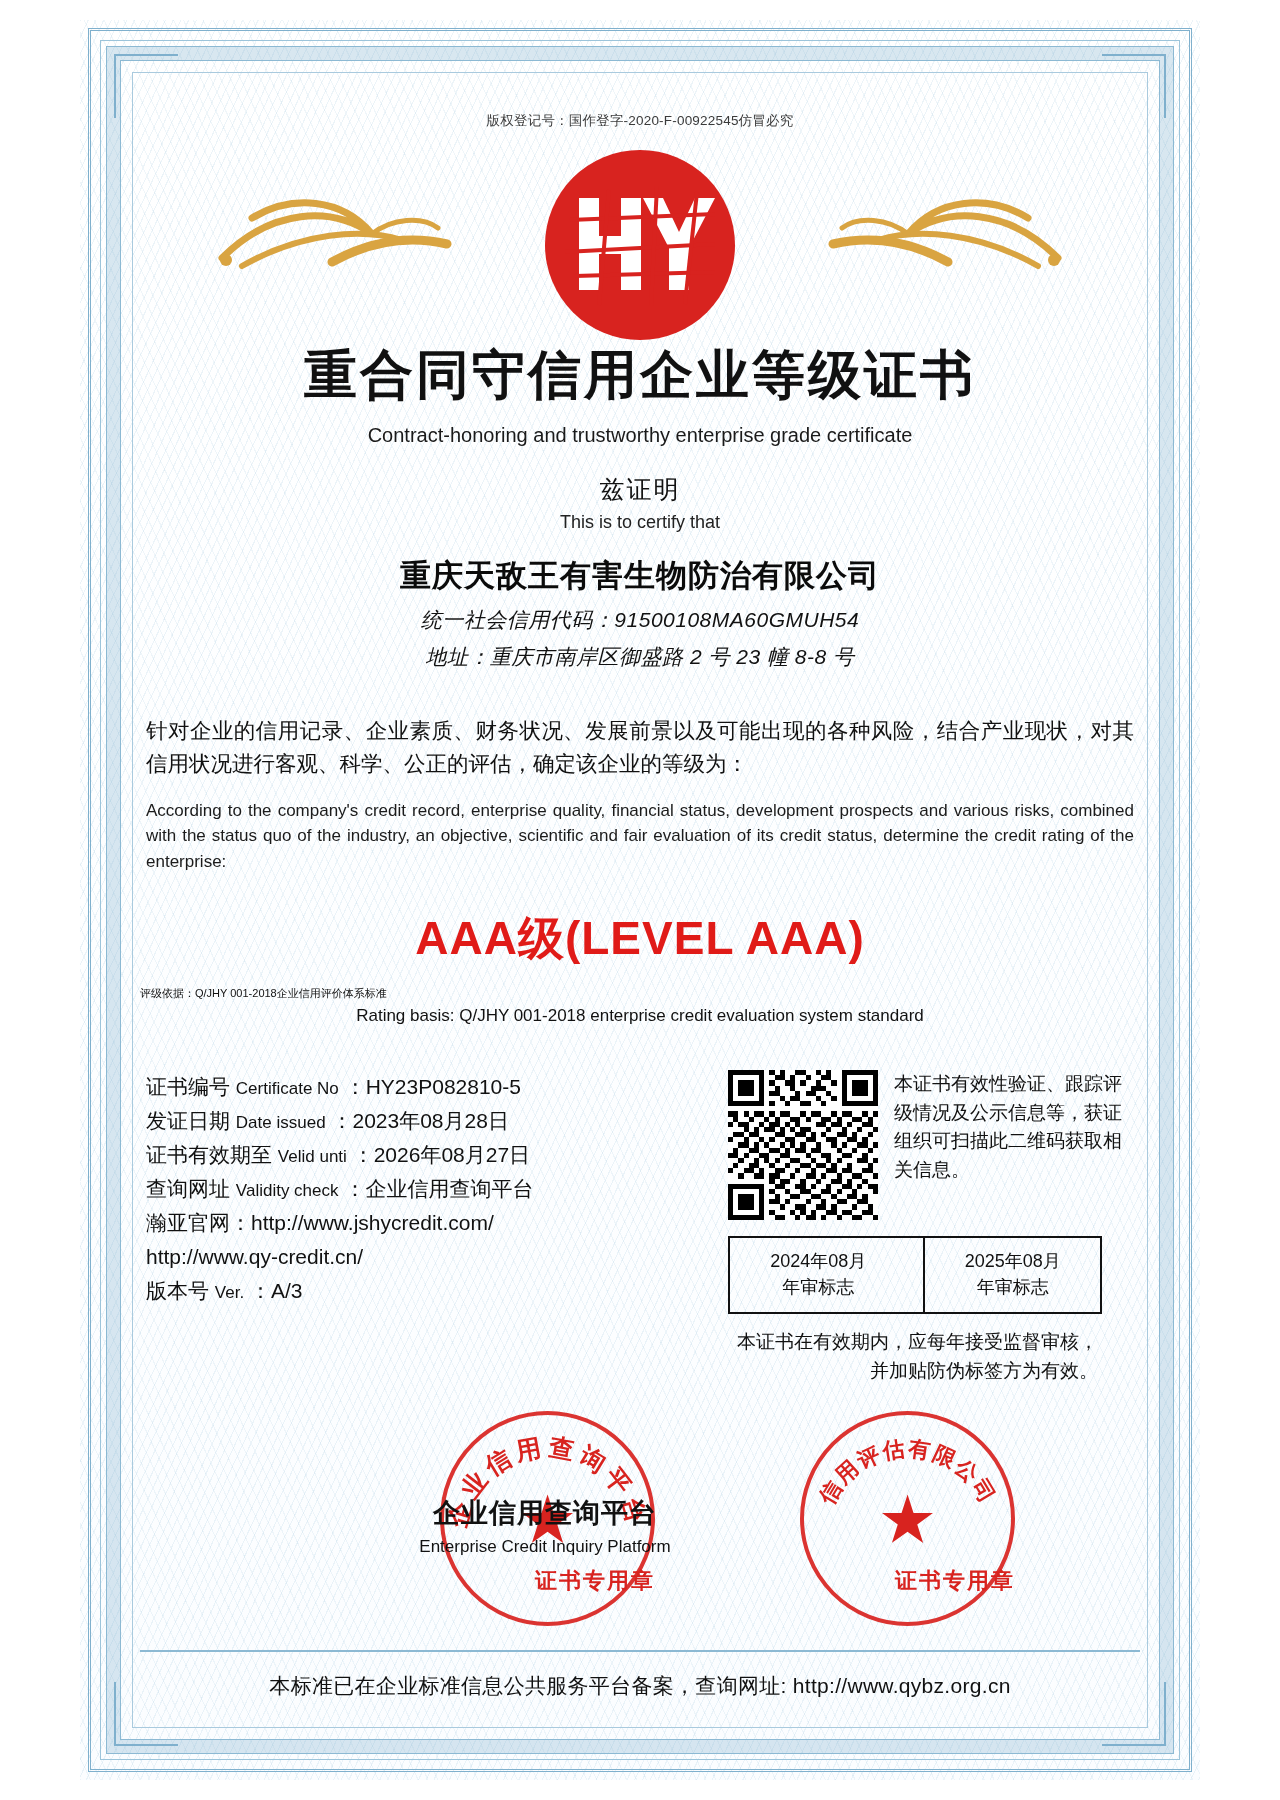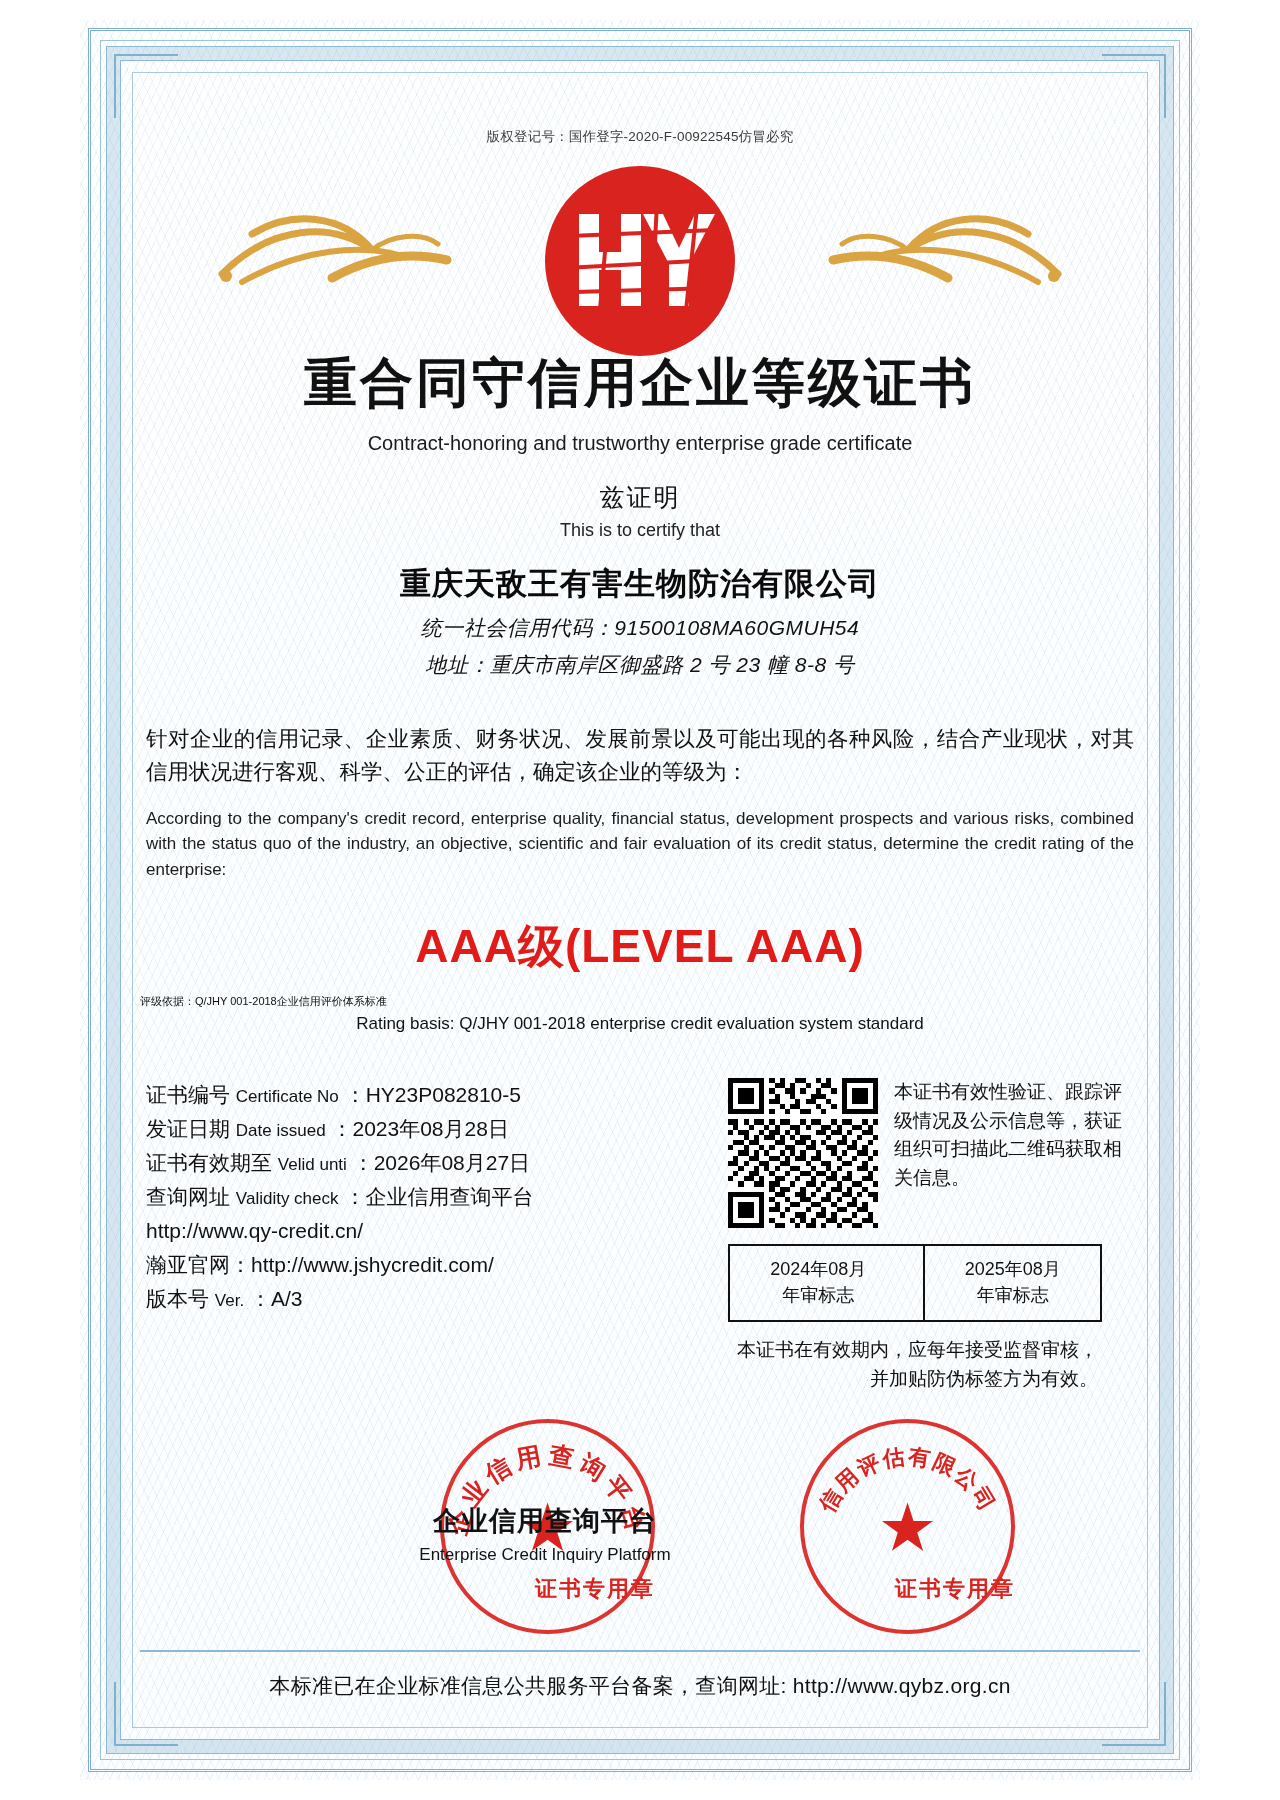--- a/index.html
+++ b/index.html
@@ -54,21 +54,21 @@
     position:absolute;left:52px;right:52px;top:52px;bottom:52px;
     border:1px solid #a9cade;
   }
 
   .content{position:absolute;left:60px;right:60px;top:58px;bottom:58px;}
 
   .copyright{
     text-align:center;
     font-size:13.5px;color:#3a3a3a;
     letter-spacing:.2px;
-    margin-top:50px;
+    margin-top:34px;
   }
 
   .crest-row{
     position:relative;
     height:190px;
     margin-top:6px;
   }
   .flourish{
     position:absolute;top:52px;width:320px;height:92px;
   }
@@ -81,21 +81,21 @@
     display:flex;align-items:center;justify-content:center;
   }
   .logo svg{display:block;}
 
   .title-cn{
     text-align:center;
     font-size:53px;
     font-weight:bold;
     color:#111;
     letter-spacing:3px;
-    margin-top:6px;
+    margin-top:14px;
     font-family:"DejaVu Sans","Liberation Sans",sans-serif;
   }
   .title-en{
     text-align:center;
     font-size:20px;
     color:#1a1a1a;
     margin-top:12px;
   }
   .certify-cn{
     text-align:center;font-size:25px;color:#111;margin-top:26px;letter-spacing:2px;
@@ -293,22 +293,22 @@
         <div>
           <span>证书有效期至</span>
           <span class="lbl-en">Velid unti</span>
           <span>：2026年08月27日</span>
         </div>
         <div>
           <span>查询网址</span>
           <span class="lbl-en">Validity check</span>
           <span>：企业信用查询平台</span>
         </div>
+        <div>瀚亚官网：http://www.jshycredit.com/</div>
         <div>http://www.qy-credit.cn/</div>
-        <div>瀚亚官网：http://www.jshycredit.com/</div>
         <div>
           <span>版本号</span>
           <span class="lbl-en">Ver.</span>
           <span>：A/3</span>
         </div>
       </div>
 
       <div class="info-right">
         <div class="qr-block">
           <svg class="qr" viewBox="0 0 29 29" shape-rendering="crispEdges">

